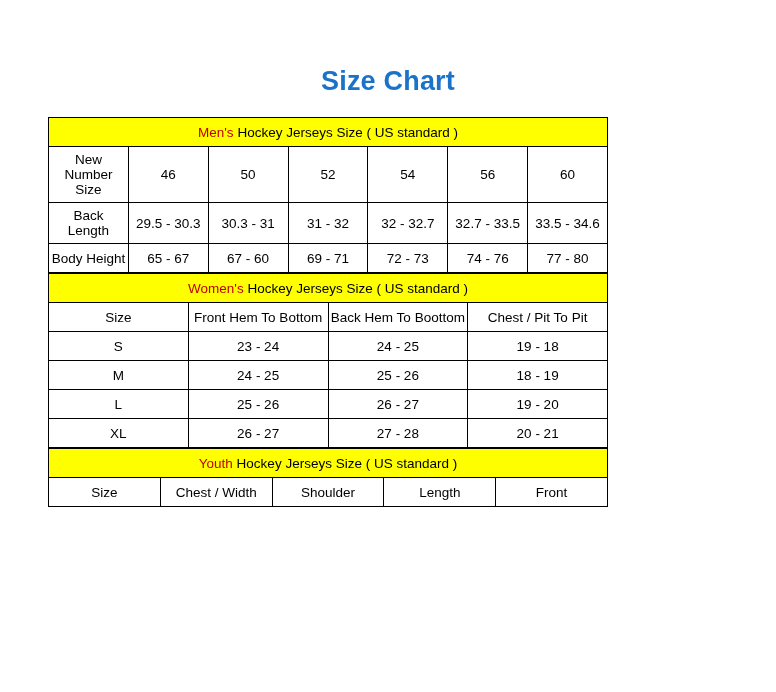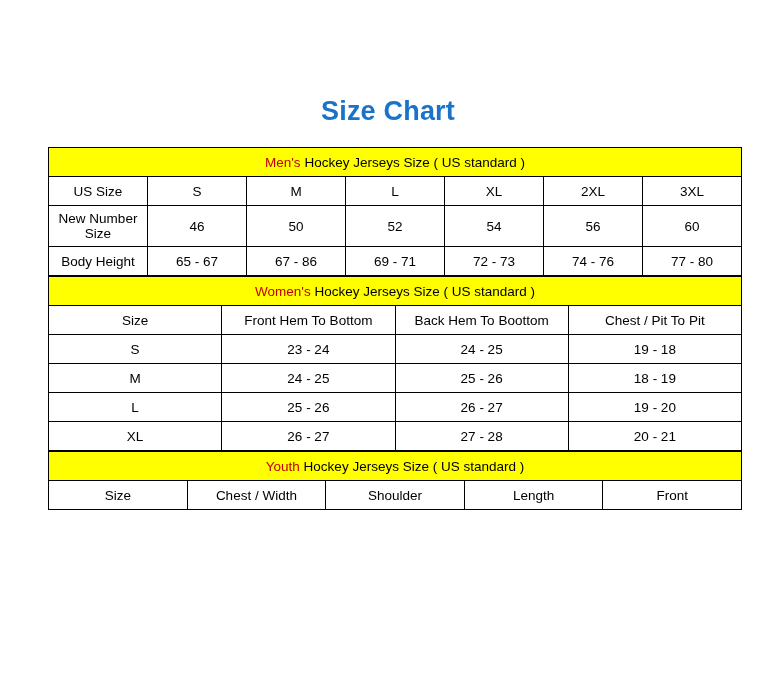--- a/index.html
+++ b/index.html
@@ -18,30 +18,30 @@
     width: 776px;
     height: 692px;
     position: relative;
     box-sizing: border-box;
   }
   .title {
     text-align: center;
     color: #1a73c8;
     font-size: 27px;
     font-weight: bold;
-    padding-top: 96px;
+    padding-top: 66px;
     letter-spacing: 0.2px;
   }
   .tables-wrap {
     margin: 20px auto 0 auto;
     width: 680px;
   }
   table.chart {
     border-collapse: collapse;
-    width: 694px;
+    width: 560px;
     table-layout: fixed;
     border-radius: 26px;
   }
   table.chart td, table.chart th {
     border: 1px solid #000000;
     text-align: center;
     font-size: 13.5px;
     font-weight: normal;
     padding: 5px 2px;
     height: 18px;
@@ -75,42 +75,42 @@
 
   <div class="title">Size Chart</div>
 
   <div class="tables-wrap">
 
     <table class="chart">
       <tbody>
         <tr class="section-header">
           <td colspan="7"><span class="hdr-men">Men's</span><span class="hdr-rest"> Hockey Jerseys Size ( US standard )</span></td>
         </tr>
-        <tr class="col-head">
-          <td style="width:150px">US Size</td>
-          <td>S</td>
-          <td>M</td>
-          <td>L</td>
-          <td>XL</td>
-          <td>2XL</td>
-          <td>3XL</td>
-        </tr>
         <tr>
           <td class="rowlabel">New Number Size</td>
           <td>46</td>
           <td>50</td>
           <td>52</td>
           <td>54</td>
           <td>56</td>
           <td>60</td>
         </tr>
         <tr>
+          <td class="rowlabel">Back Length</td>
+          <td>29.5 - 30.3</td>
+          <td>30.3 - 31</td>
+          <td>31 - 32</td>
+          <td>32 - 32.7</td>
+          <td>32.7 - 33.5</td>
+          <td>33.5 - 34.6</td>
+        </tr>
+        <tr>
           <td class="rowlabel">Body Height</td>
           <td>65 - 67</td>
-          <td>67 - 86</td>
+          <td>67 - 60</td>
           <td>69 - 71</td>
           <td>72 - 73</td>
           <td>74 - 76</td>
           <td>77 - 80</td>
         </tr>
       </tbody>
     </table>
 
     <table class="chart">
       <tbody>

